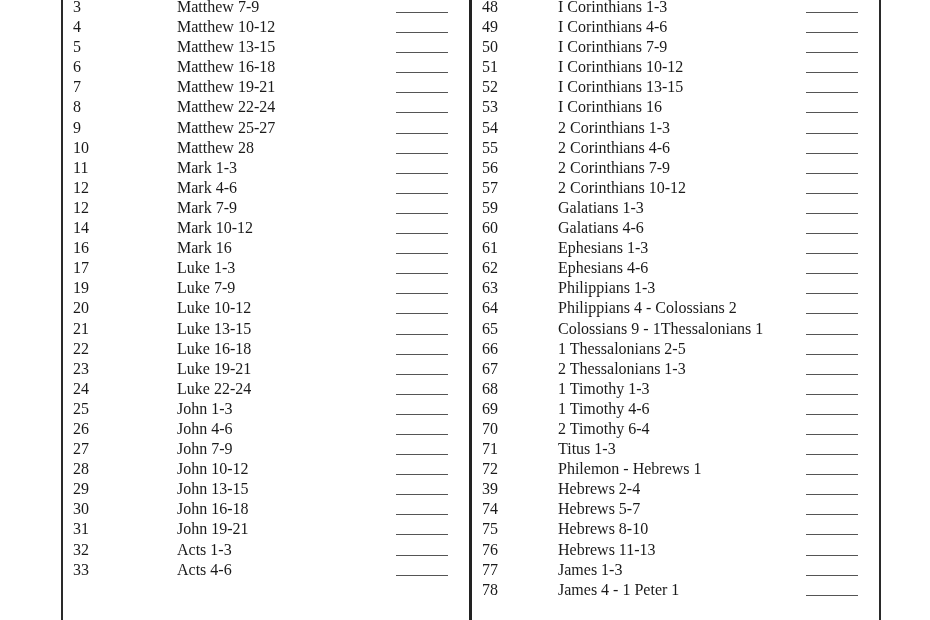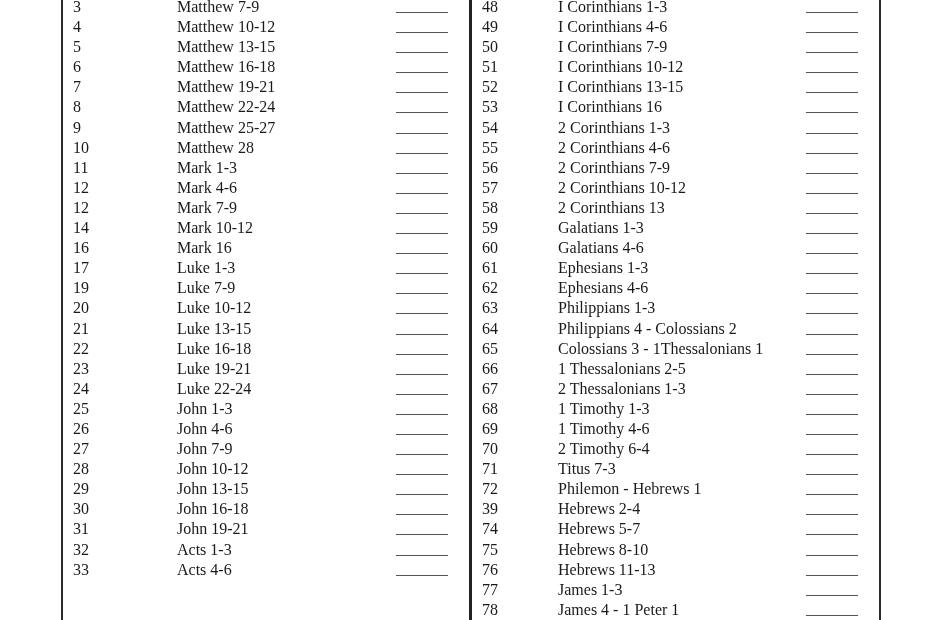--- a/index.html
+++ b/index.html
@@ -223,25 +223,20 @@
         <span class="num">56</span>
         <span class="reading">2 Corinthians 7-9</span>
         <span class="blank"></span>
       </div>
       <div class="row">
         <span class="num">57</span>
         <span class="reading">2 Corinthians 10-12</span>
         <span class="blank"></span>
       </div>
       <div class="row">
-        <span class="num">58</span>
-        <span class="reading">2 Corinthians 13</span>
-        <span class="blank"></span>
-      </div>
-      <div class="row">
         <span class="num">59</span>
         <span class="reading">Galatians 1-3</span>
         <span class="blank"></span>
       </div>
       <div class="row">
         <span class="num">60</span>
         <span class="reading">Galatians 4-6</span>
         <span class="blank"></span>
       </div>
       <div class="row">
@@ -259,21 +254,21 @@
         <span class="reading">Philippians 1-3</span>
         <span class="blank"></span>
       </div>
       <div class="row">
         <span class="num">64</span>
         <span class="reading">Philippians 4 - Colossians 2</span>
         <span class="blank"></span>
       </div>
       <div class="row">
         <span class="num">65</span>
-        <span class="reading">Colossians 3 - 1Thessalonians 1</span>
+        <span class="reading">Colossians 9 - 1Thessalonians 1</span>
         <span class="blank"></span>
       </div>
       <div class="row">
         <span class="num">66</span>
         <span class="reading">1 Thessalonians 2-5</span>
         <span class="blank"></span>
       </div>
       <div class="row">
         <span class="num">67</span>
         <span class="reading">2 Thessalonians 1-3</span>
@@ -289,21 +284,21 @@
         <span class="reading">1 Timothy 4-6</span>
         <span class="blank"></span>
       </div>
       <div class="row">
         <span class="num">70</span>
         <span class="reading">2 Timothy 6-4</span>
         <span class="blank"></span>
       </div>
       <div class="row">
         <span class="num">71</span>
-        <span class="reading">Titus 7-3</span>
+        <span class="reading">Titus 1-3</span>
         <span class="blank"></span>
       </div>
       <div class="row">
         <span class="num">72</span>
         <span class="reading">Philemon - Hebrews 1</span>
         <span class="blank"></span>
       </div>
       <div class="row">
         <span class="num">39</span>
         <span class="reading">Hebrews 2-4</span>

